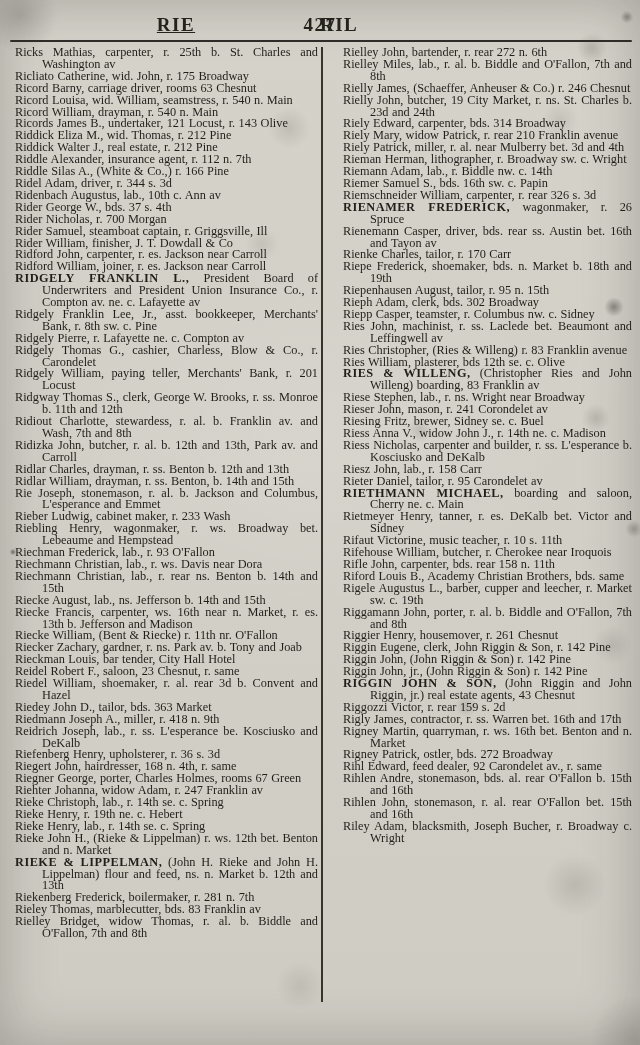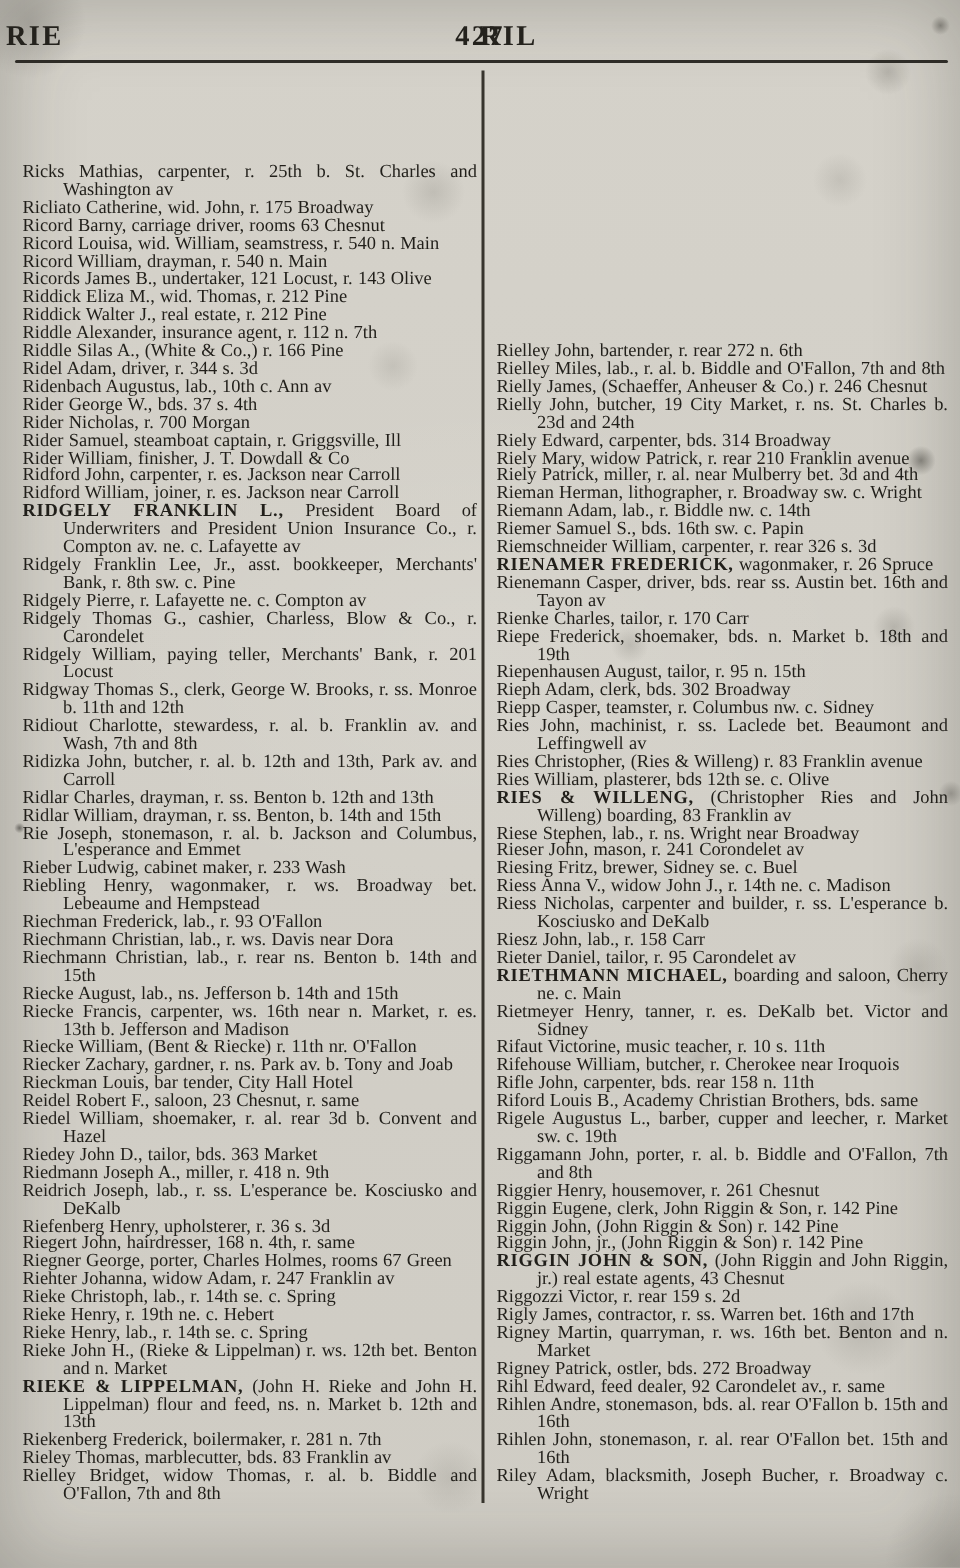--- a/index.html
+++ b/index.html
@@ -31,36 +31,36 @@
       radial-gradient(circle 60px at 635px 1040px,rgba(80,78,72,.22), rgba(80,78,72,0) 75%),
       radial-gradient(circle 24px at 262px 244px, rgba(100,98,90,.14), rgba(100,98,90,0) 70%),
       radial-gradient(circle 18px at 420px 430px, rgba(90,88,80,.20), rgba(90,88,80,0) 70%),
       radial-gradient(circle 16px at 466px 706px, rgba(90,88,80,.22), rgba(90,88,80,0) 70%),
       radial-gradient(ellipse 320px 220px at 50% 42%, rgba(255,255,250,.10), rgba(255,255,250,0) 80%);
   }
   .hdr{
     position:absolute;top:14px;font-size:19px;font-weight:bold;
     letter-spacing:1.5px;color:#24221d;
   }
-  .hdr-left{left:4px;width:50%;}
+  .hdr-left{left:16px;width:50%;text-align:center;text-decoration:underline;}
   .hdr-page{left:0;width:100%;text-align:center;}
   .hdr-right{left:50%;width:50%;text-align:left;}
   .hrule{
     position:absolute;top:40px;left:10px;width:622px;height:2px;
     background:#2e2c27;border-radius:1px;
   }
   .cols{
-    position:absolute;top:47px;left:15px;width:617px;display:flex;align-items:flex-end;
+    position:absolute;top:47px;left:15px;width:617px;display:flex;
   }
   .col{color:#211f1a;}
   .col-left{width:303px;}
   .col-divider{
     width:2px;height:955px;background:#37342d;margin-left:3px;flex:none;
   }
-  .col-right{flex:1;padding-left:8px;min-width:0;}
+  .col-right{flex:1;padding-left:20px;min-width:0;}
   .entry{
     margin:0;padding-left:27px;text-indent:-27px;
     text-align:justify;
     font-size:12.3px;line-height:11.9px;
     word-spacing:.4px;
   }
   .entry b{letter-spacing:.5px;}
 </style>
 </head>
 <body>

